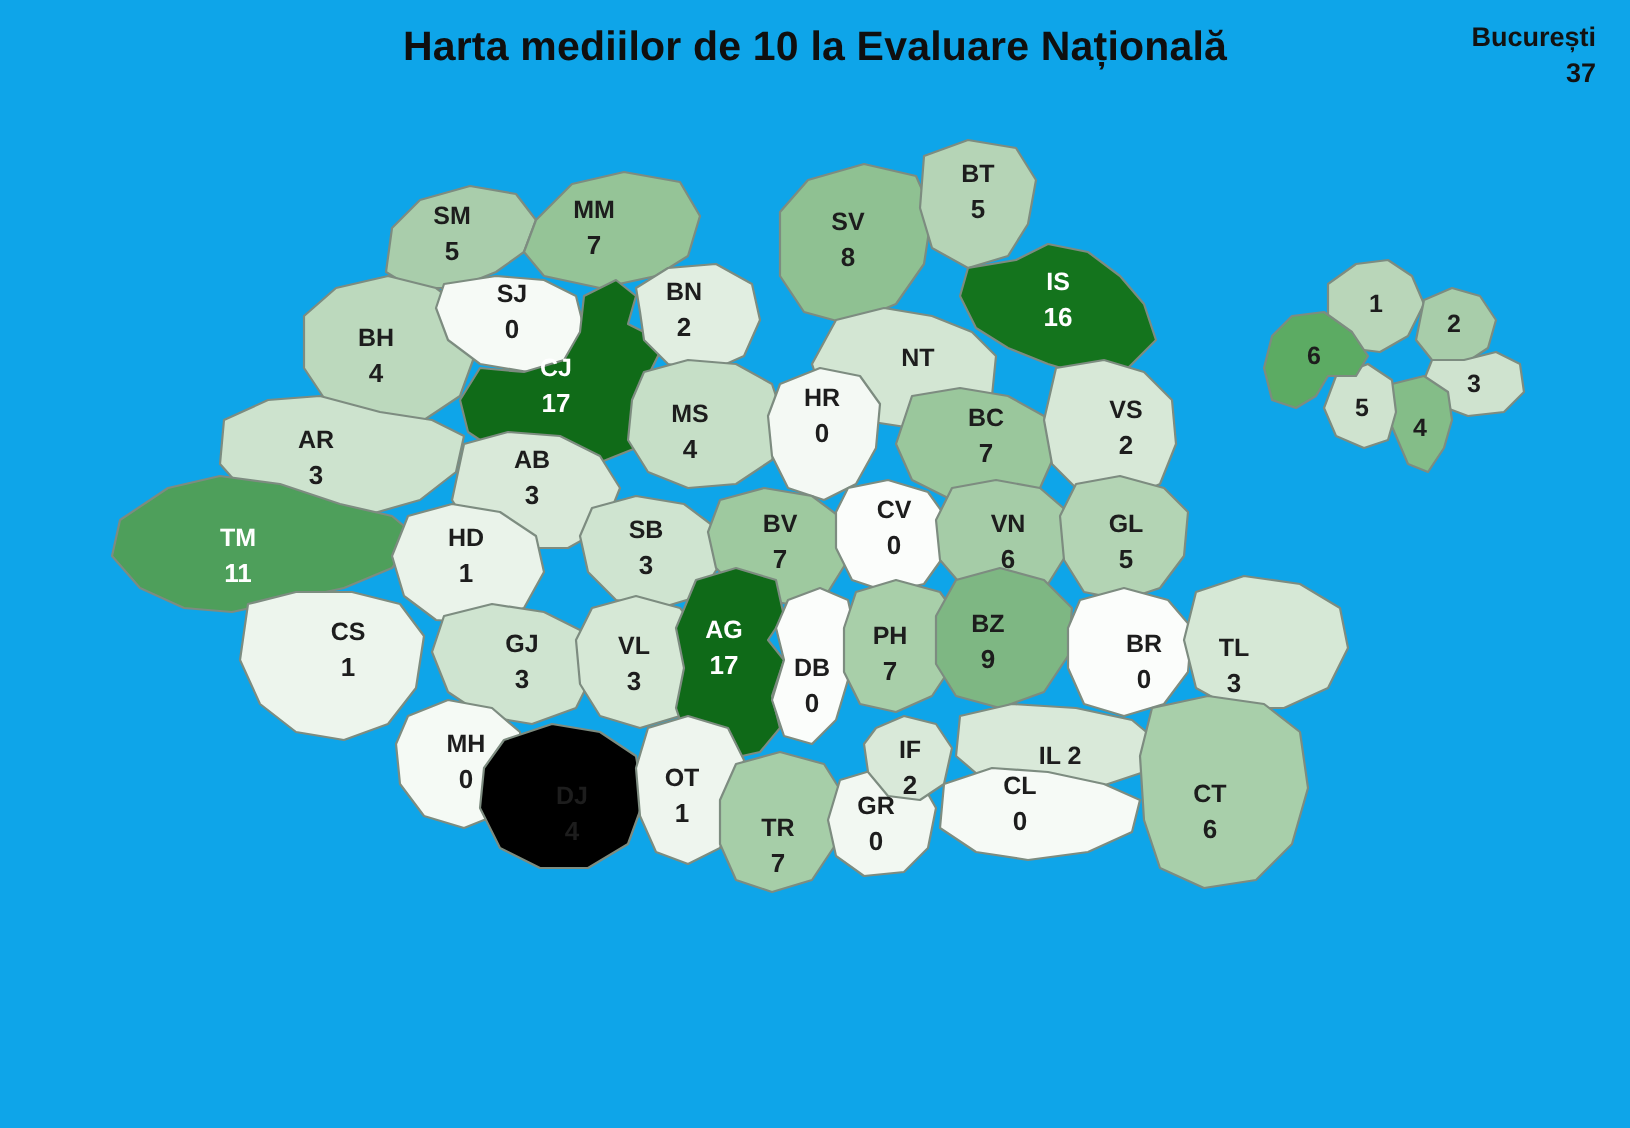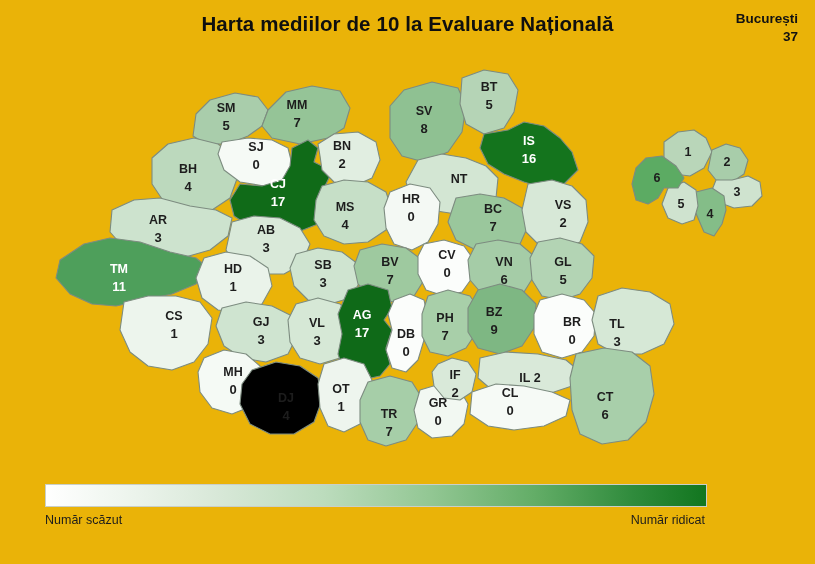--- a/index.html
+++ b/index.html
@@ -13,21 +13,21 @@
     height: 564px;
     font-family: "Liberation Sans", sans-serif;
     color: #1a1a1a;
     overflow: hidden;
     position: relative;
   }
   #page {
     position: relative;
     width: 815px;
     height: 564px;
-    background: #eab308;
+    background: #0ea5e9;
   }
   
   .title {
     position: absolute;
     top: 12px;
     left: 0;
     width: 815px;
     text-align: center;
     font-size: 20.5px;
     font-weight: bold;
@@ -403,21 +403,14 @@
           </g>
       </g>
     </svg>
   </div>
 
   <div class="buc-title">
     <div>București</div>
     <div class="buc-value">37</div>
   </div>
 
-  <div class="legend">
-    <div class="legend-bar"></div>
-    <div class="legend-labels">
-      <span class="legend-low">Număr scăzut</span>
-      <span class="legend-high">Număr ridicat</span>
-    </div>
-  </div>
 
 </div>
 
 </body></html>

